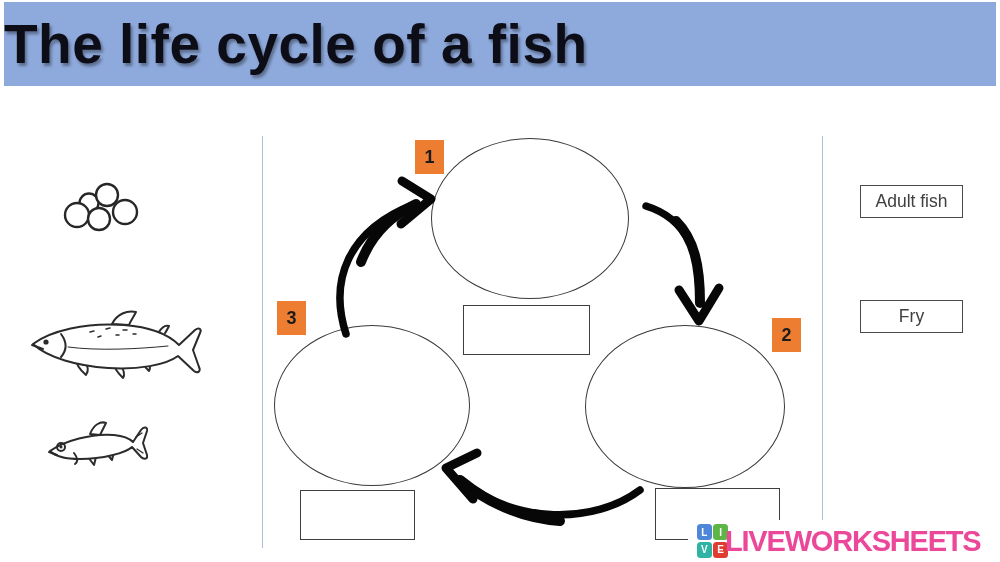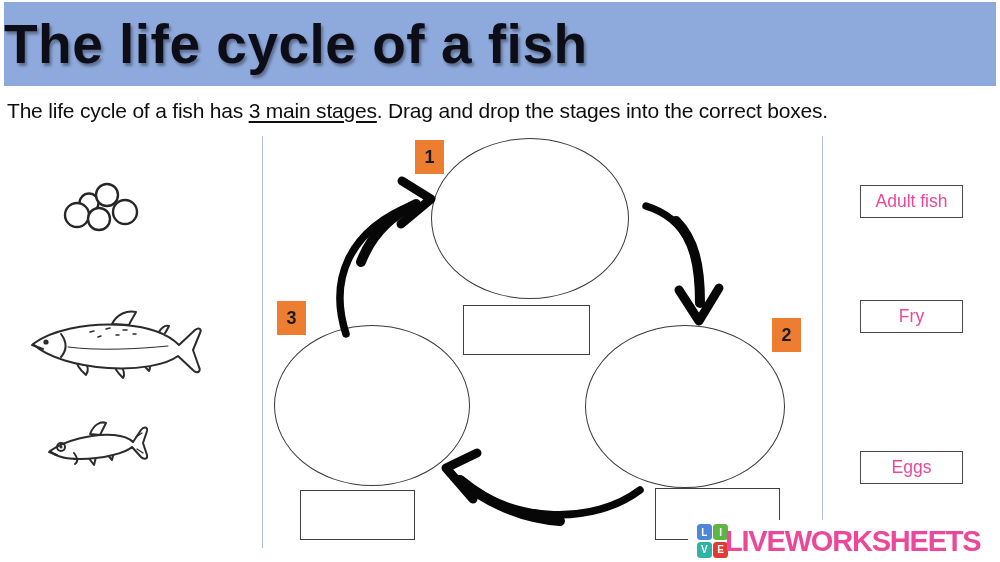--- a/index.html
+++ b/index.html
@@ -53,21 +53,21 @@
   .arrows { position:absolute; left:0; top:0; pointer-events:none; }
   
   .illus { position:absolute; }
   .eggs  { left:62px;  top:182px; width:78px;  height:58px; }
   .adult { left:28px;  top:300px; width:176px; height:84px; }
   .fry   { left:44px;  top:414px; width:104px; height:58px; }
   
   .draglabel {
     position:absolute; left:860px; width:103px; height:33px; background:#fff;
     border:1.5px solid #4a4a4a; display:flex; align-items:center;
-    justify-content:center; font-size:17.5px; color:#ec4899; cursor:grab;
+    justify-content:center; font-size:17.5px; color:#404040; cursor:grab;
   }
   .dl-adult { top:185px; }
   .dl-fry   { top:300px; }
   .dl-eggs  { top:451px; }
   
   .logo {
     position:absolute; left:688px; top:520px; width:312px; height:42px;
     background:#fff; display:flex; align-items:center;
   }
   .logo-grid {
@@ -90,21 +90,20 @@
 </style>
 </head>
 <body>
 
 <div class="page">
 
   <div class="hdr">
     <h1>The life cycle of a fish</h1>
   </div>
 
-  <div class="instruction"><span>The life cycle of a fish has </span><span class="u">3 main stages</span><span>. Drag and drop the stages into the correct boxes.</span></div>
 
   <div class="panel"></div>
 
   <div class="cycle-circle c1"></div>
   <div class="cycle-circle c2"></div>
   <div class="cycle-circle c3"></div>
 
   <div class="badge b1">1</div>
   <div class="badge b2">2</div>
   <div class="badge b3">3</div>
@@ -175,23 +174,20 @@
       <path d="M92 23 L98 19 M93 35 L99 39" stroke-width="1.3"></path>
     </g>
   </svg>
 
   <div class="draglabel dl-adult">
     <span>Adult fish</span>
   </div>
   <div class="draglabel dl-fry">
     <span>Fry</span>
   </div>
-  <div class="draglabel dl-eggs">
-    <span>Eggs</span>
-  </div>
 
   <div class="logo">
     <div class="logo-grid">
       <span class="lg-l">L</span>
       <span class="lg-i">I</span>
       <span class="lg-v">V</span>
       <span class="lg-e">E</span>
     </div>
     <div class="logo-text">LIVEWORKSHEETS</div>
   </div>

